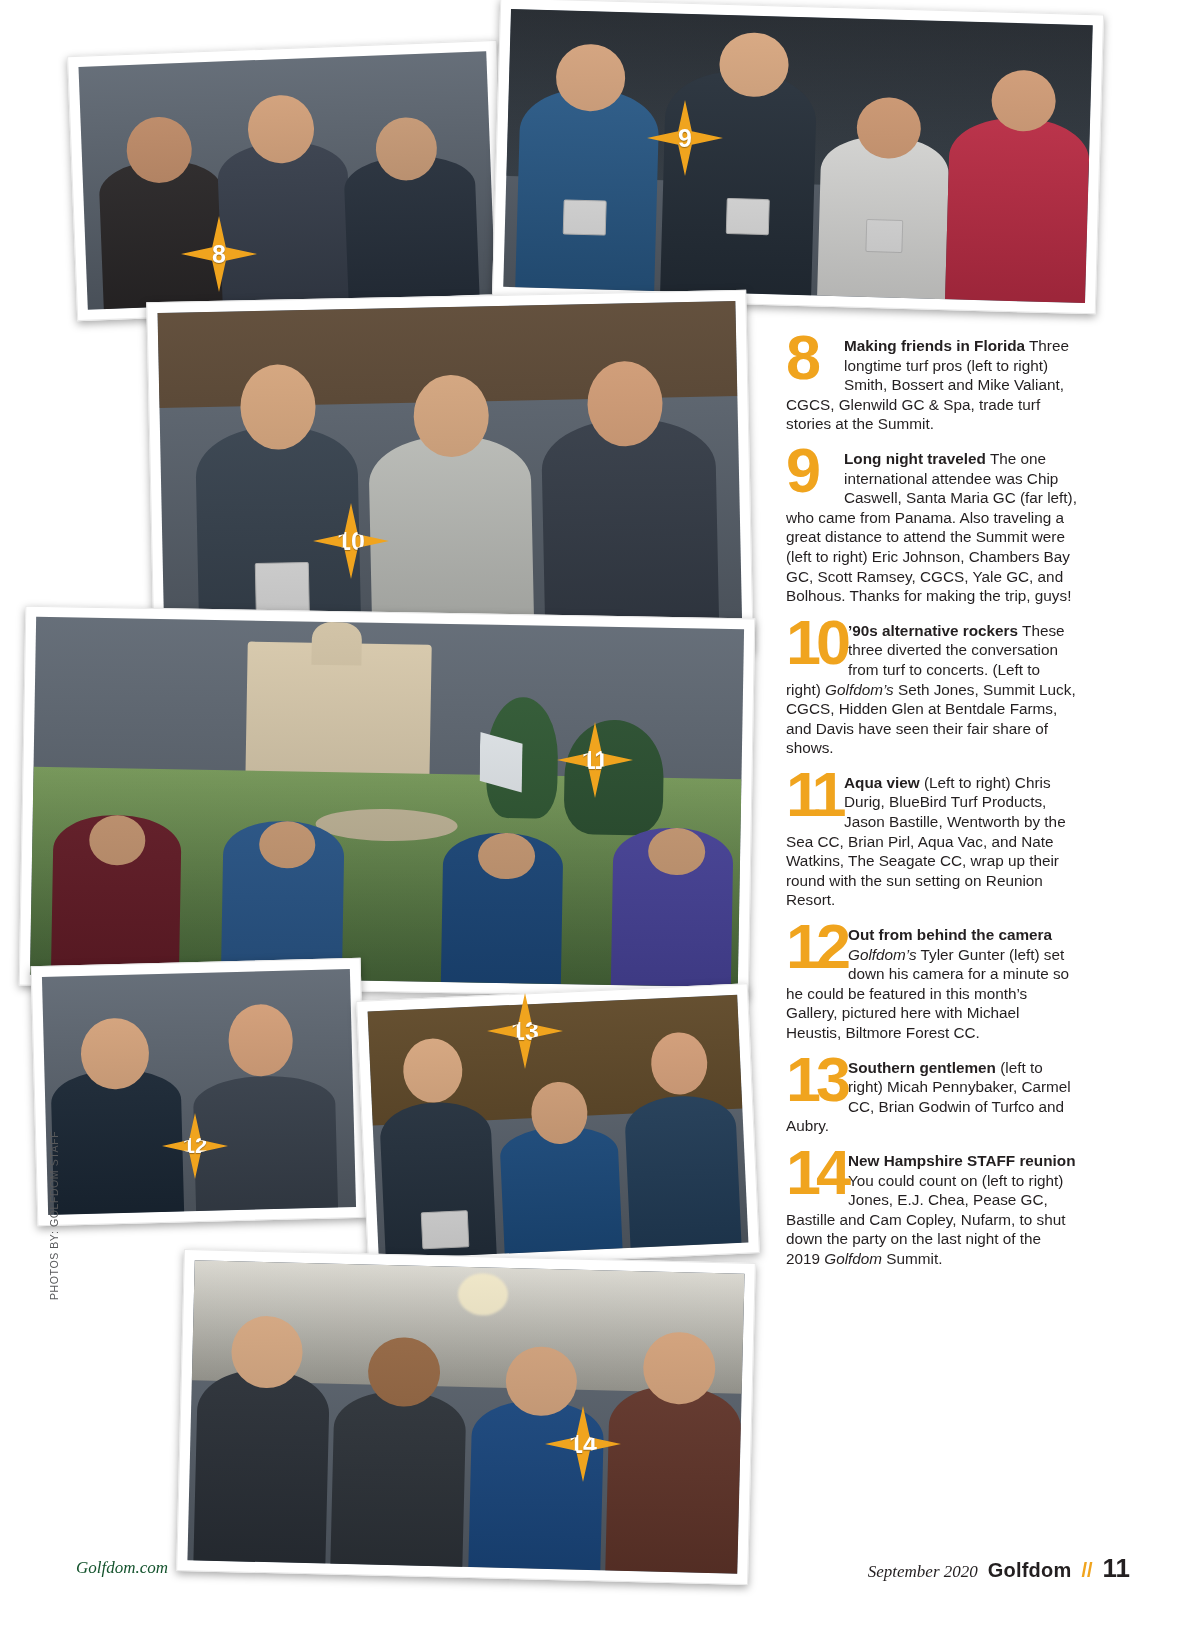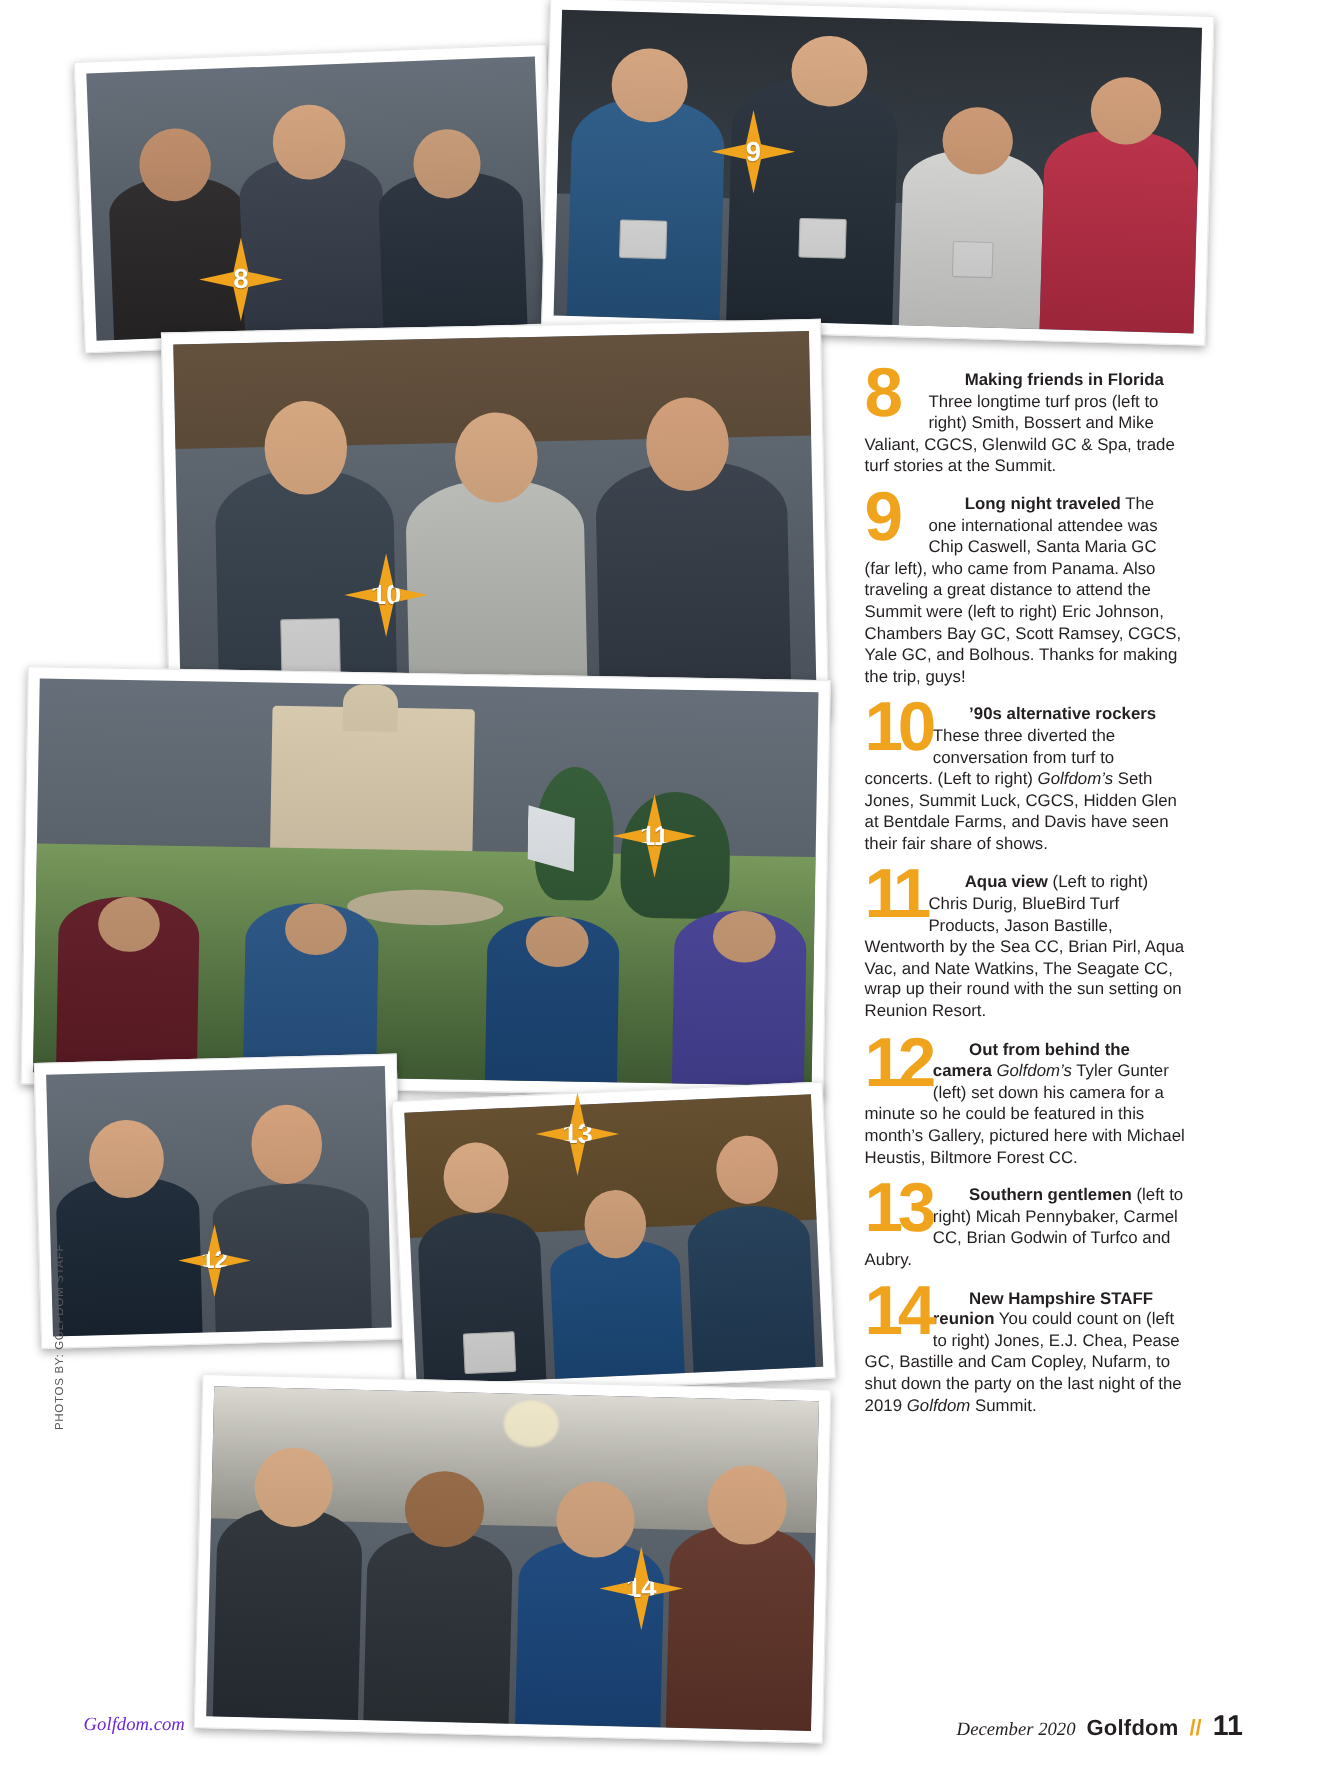--- a/index.html
+++ b/index.html
@@ -70,31 +70,31 @@
   .entry{position:relative;margin-bottom:15px;}
   .num{
     position:absolute;left:0;top:-8px;
     font-family:"Liberation Sans", sans-serif;
     font-weight:bold;
     font-size:63px;line-height:58px;
     color:#f0a41e;
     letter-spacing:-3px;
   }
   .entry p{margin:0;text-align:left;}
-  b.hd{font-weight:bold;margin-left:33px;}
+  b.hd{font-weight:bold;}
   i{font-style:italic;margin-top:44px;}
 
   
   .floatnum{float:left;width:58px;height:52px;}
   .floatnum.wide{width:62px;}
 
   
   .footer-left{
     position:absolute;left:76px;bottom:48px;
-    font-family:"Liberation Serif", serif;font-style:italic;font-size:17px;color:#6d28d9;
+    font-family:"Liberation Serif", serif;font-style:italic;font-size:17px;color:#14532d;
   }
   .footer-right{
     position:absolute;right:70px;bottom:42px;
     display:flex;align-items:baseline;gap:10px;
   }
   .fr-date{font-family:"Liberation Serif", serif;font-style:italic;font-size:17px;}
   .fr-brand{font-weight:bold;font-size:20px;letter-spacing:.2px;}
   .fr-slash{color:#f0a41e;font-weight:bold;font-size:20px;}
   .fr-page{font-weight:bold;font-size:26px;}
 
@@ -262,19 +262,19 @@
       <p><b class="hd">New Hampshire STAFF reunion</b><span> You could count on (left to right) Jones, E.J. Chea, Pease GC, Bastille and Cam Copley, Nufarm, to shut down the party on the last night of the 2019 </span><i>Golfdom</i><span> Summit.</span></p>
     </div>
 
   </div>
 
   <div class="credit">PHOTOS BY: GOLFDOM STAFF</div>
 
   <div class="footer-left">Golfdom.com</div>
 
   <div class="footer-right">
-    <span class="fr-date">December 2020</span>
+    <span class="fr-date">September 2020</span>
     <span class="fr-brand">Golfdom</span>
     <span class="fr-slash">//</span>
     <span class="fr-page">11</span>
   </div>
 
 </div>
 
 </body></html>

